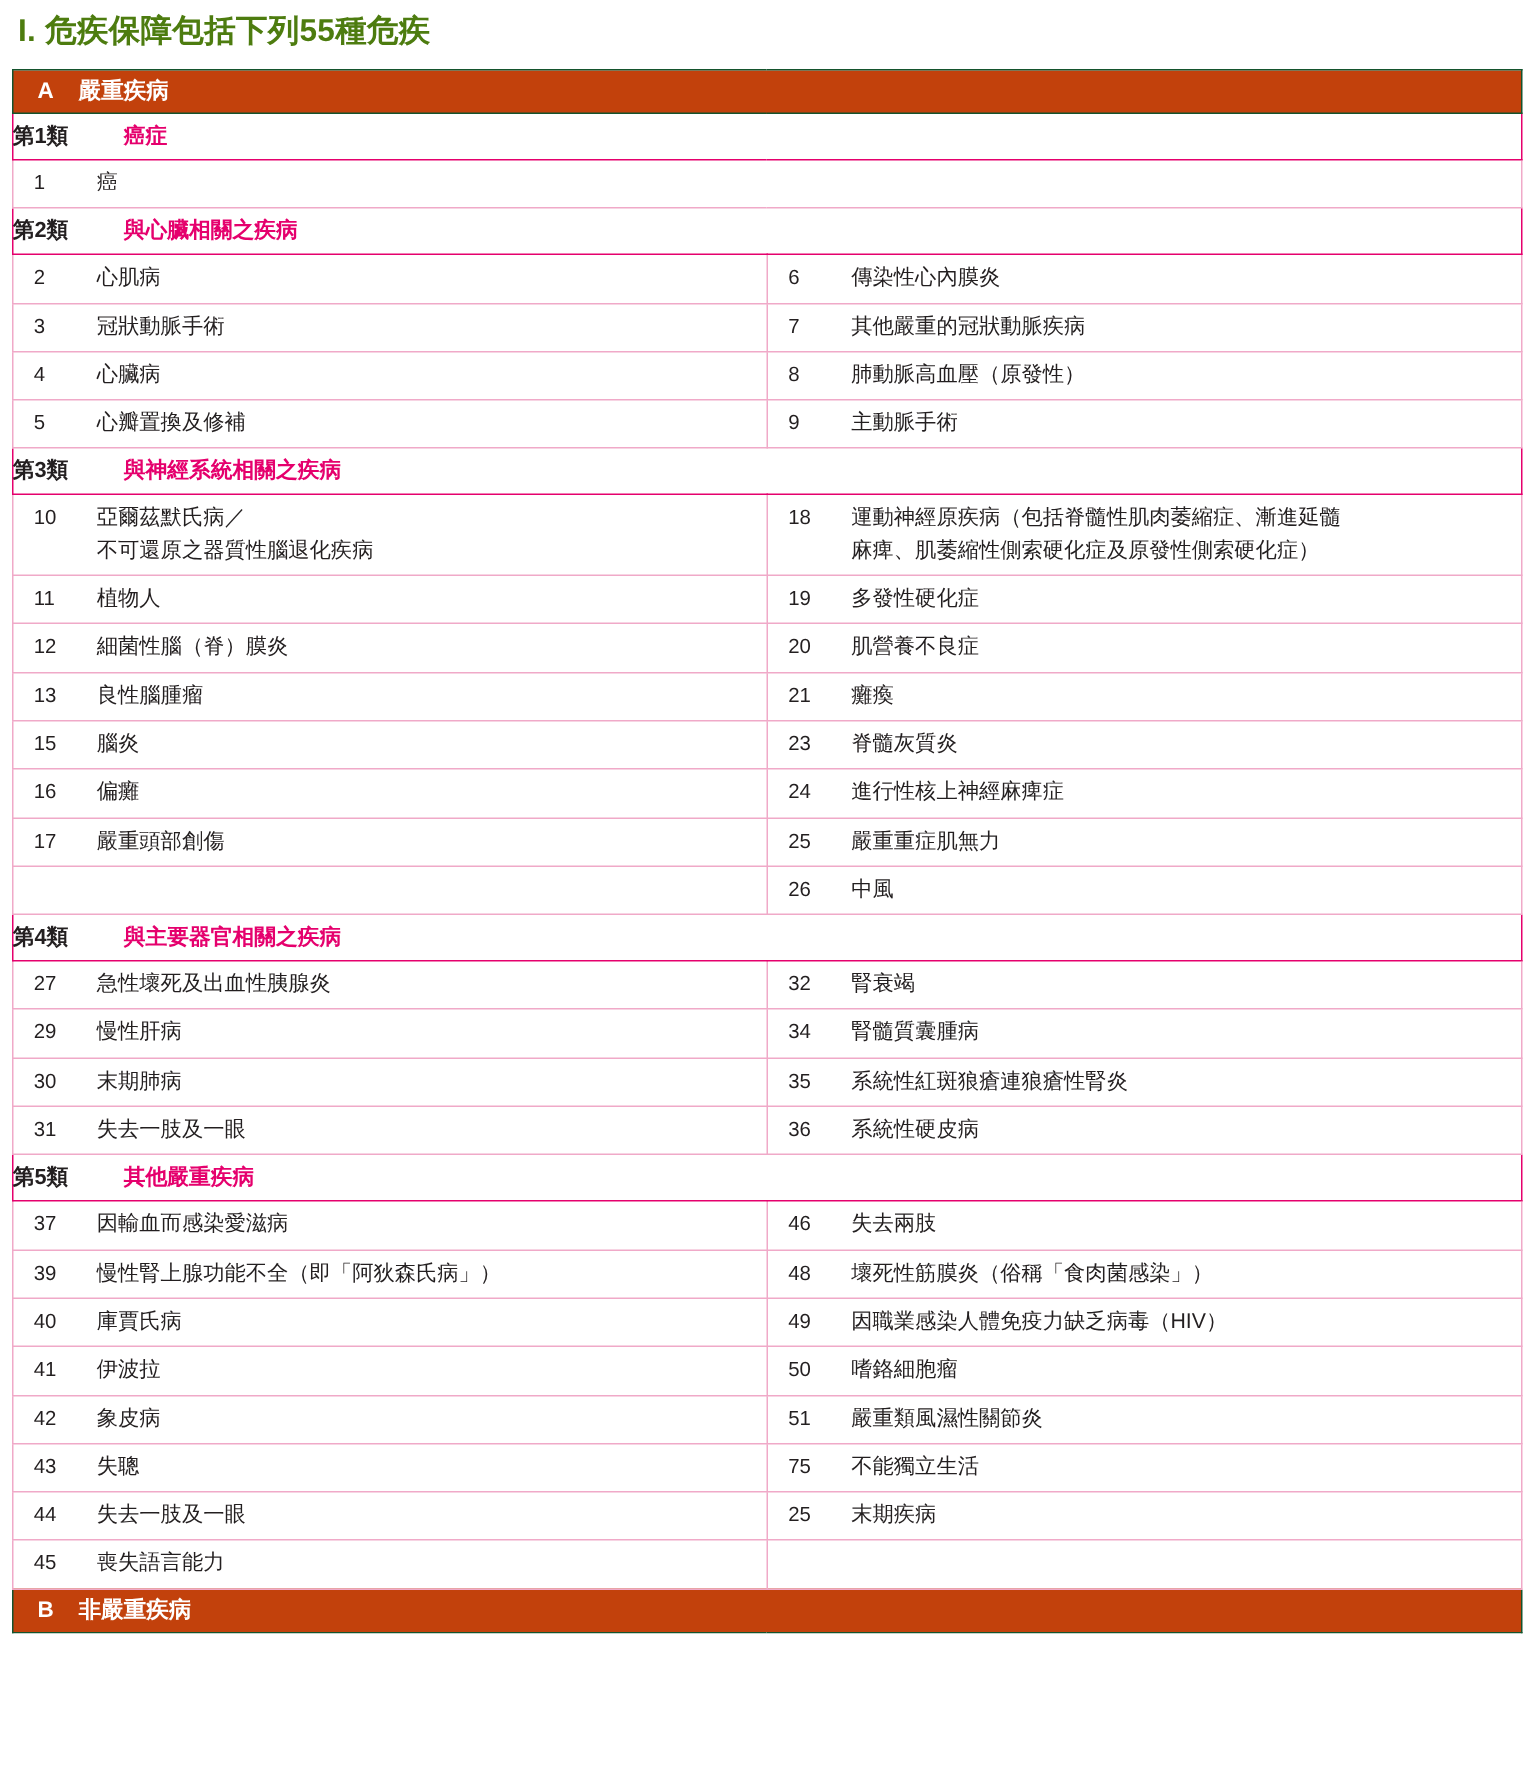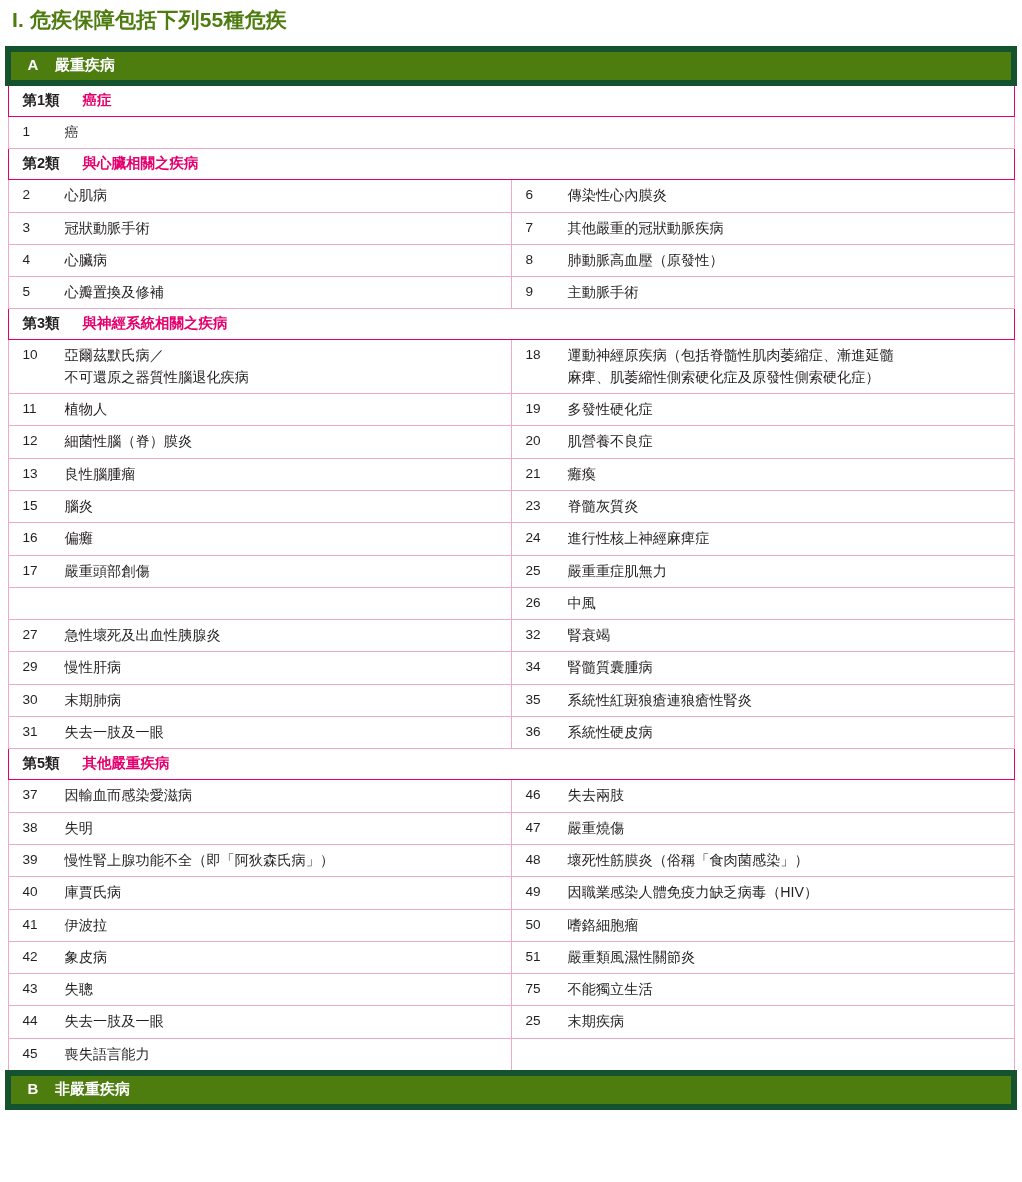--- a/index.html
+++ b/index.html
@@ -33,22 +33,22 @@
     table-layout: fixed;
     border: 1px solid #e5006d;
   }
   table.list td {
     border: 1px solid #f0a9c8;
     padding: 0;
     vertical-align: top;
   }
   
   tr.section-row td {
-    background: #4d7c0f;
-    border: 6px solid #14532d;
+    background: #c2410c;
+    border: 1px solid #14532d;
     color: #ffffff;
     font-weight: bold;
     font-size: 15px;
     height: 26px;
   }
   .sec-letter {
     display: inline-block;
     width: 44px;
     text-align: center;
     font-weight: bold;
@@ -69,21 +69,20 @@
   }
   .cat-inner {
     display: flex;
     align-items: baseline;
     padding: 5px 0 6px 0;
     font-size: 14.5px;
   }
   .cat-num {
     display: inline-block;
     width: 74px;
-    padding-left: 14px;
     box-sizing: border-box;
     font-weight: bold;
     color: #231f20;
     font-size: 14.5px;
   }
   .cat-name {
     font-weight: bold;
     color: #e5006d;
     font-size: 14.5px;
   }
@@ -327,20 +326,28 @@
               <span class="item-text">&nbsp;</span>
             </div>
           </td>
           <td class="item">
             <div class="item-inner">
               <span class="item-num">26</span>
               <span class="item-text">中風</span>
             </div>
           </td>
         </tr>
+        <tr class="cat-row">
+          <td colspan="2">
+            <div class="cat-inner">
+              <span class="cat-num">第4類</span>
+              <span class="cat-name">與主要器官相關之疾病</span>
+            </div>
+          </td>
+        </tr>
         <tr>
           <td class="item">
             <div class="item-inner">
               <span class="item-num">27</span>
               <span class="item-text">急性壞死及出血性胰腺炎</span>
             </div>
           </td>
           <td class="item">
             <div class="item-inner">
               <span class="item-num">32</span>
@@ -402,34 +409,20 @@
           <td class="item">
             <div class="item-inner">
               <span class="item-num">37</span>
               <span class="item-text">因輸血而感染愛滋病</span>
             </div>
           </td>
           <td class="item">
             <div class="item-inner">
               <span class="item-num">46</span>
               <span class="item-text">失去兩肢</span>
-            </div>
-          </td>
-        </tr>
-        <tr>
-          <td class="item">
-            <div class="item-inner">
-              <span class="item-num">38</span>
-              <span class="item-text">失明</span>
-            </div>
-          </td>
-          <td class="item">
-            <div class="item-inner">
-              <span class="item-num">47</span>
-              <span class="item-text">嚴重燒傷</span>
             </div>
           </td>
         </tr>
         <tr>
           <td class="item">
             <div class="item-inner">
               <span class="item-num">39</span>
               <span class="item-text">慢性腎上腺功能不全（即「阿狄森氏病」）</span>
             </div>
           </td>

